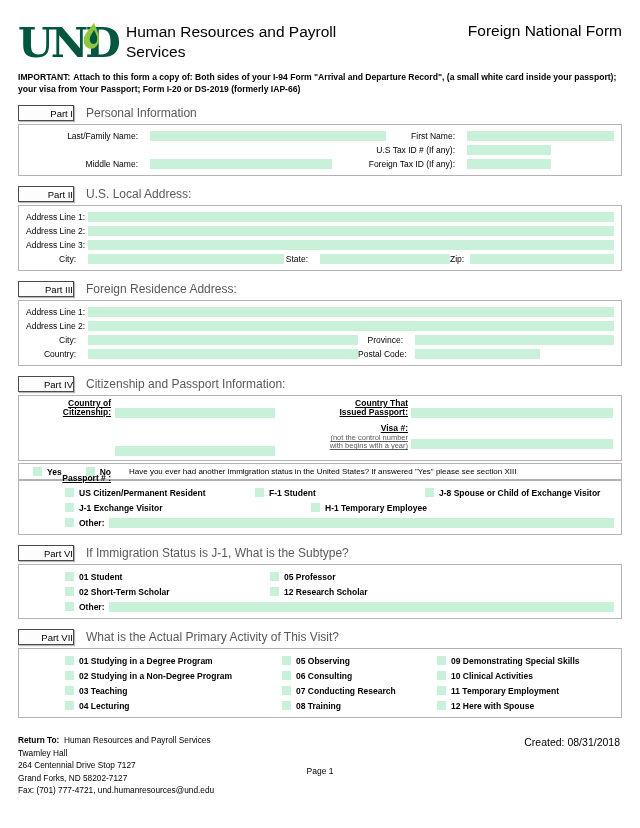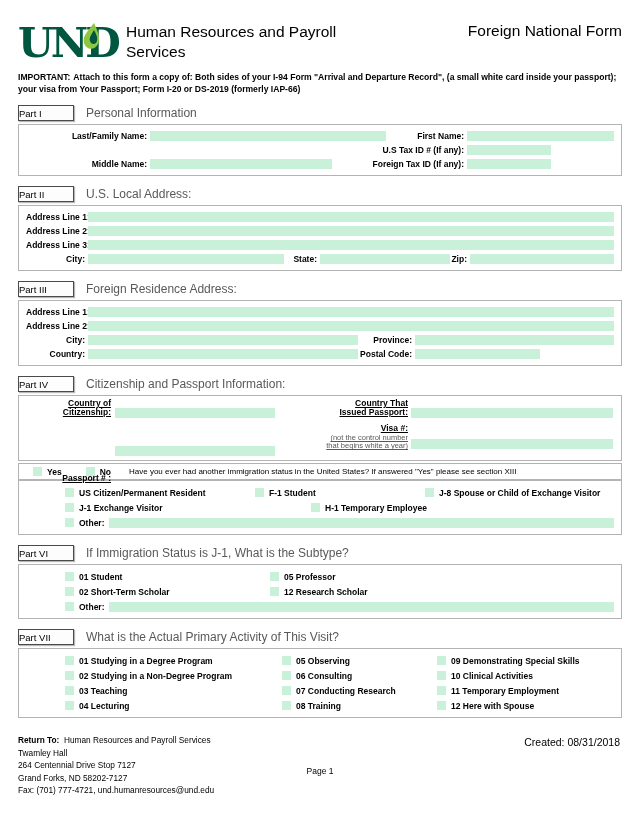--- a/index.html
+++ b/index.html
@@ -13,28 +13,28 @@
   .header { display:flex; align-items:flex-start; }
   .logo { width:102px; height:46px; flex:none; }
   .hr-title { font-size:15.5px; width:222px; line-height:1.3; margin-left:6px; margin-top:2px; }
   .form-name { margin-left:auto; font-size:15.5px; margin-top:2px; white-space:nowrap; }
   
   .important { font-size:8.6px; font-weight:bold; line-height:1.35; margin-top:6px; }
   .important .imp-label { margin-right:3px; }
   
   .sec-head { display:flex; align-items:center; margin-top:10px; margin-bottom:3px; }
   .part-box {
-    border:1.5px solid #4a4a4a; background:#fdfdfd; width:56px; text-align:left;
+    border:1.5px solid #4a4a4a; background:#fdfdfd; width:56px; text-align:right;
     font-size:9.5px; padding:1.5px 0; box-shadow:1px 1px 1px rgba(0,0,0,.28);
   }
   .sec-title { color:#595959; font-size:12px; margin-left:12px; }
   
   .sec-box { border:1px solid #b3b3b3; padding:4px 7px; }
   .row { display:flex; align-items:center; height:14px; }
-  .lbl { font-size:8.5px; font-weight:bold; text-align:right; padding-right:3px; white-space:nowrap; }
+  .lbl { font-size:8.5px; font-weight:normal; text-align:right; padding-right:12px; white-space:nowrap; }
   .fld { background:#c9f0d8; height:10px; border:0; outline:0; padding:0 2px; font:9px "Liberation Sans",sans-serif; border-radius:0; }
   .sp { flex:1; }
   .grow { flex:1; }
   .w62{width:62px;} .w124{width:124px;} .w236{width:236px;} .w147{width:147px;}
   .w182{width:182px;} .w84{width:84px;} .w63{width:63px; flex:none;}
   .w196{width:196px;} .w36{width:36px;} .w130{width:130px;} .w20{width:20px;}
   .w270{width:270px;} .w57{width:57px;} .w125{width:125px;} .w64{width:64px; flex:none;}
   
   .p4 { position:relative; height:66px; padding:0; }
   .abs { position:absolute; font-size:8.5px; font-weight:bold; white-space:nowrap; }
@@ -169,21 +169,21 @@
     <div class="abs r" style="left:7px; top:2px; width:85px;">Country of</div>
     <div class="abs r" style="left:7px; top:11px; width:85px;">Citizenship:</div>
     <input class="fld abs" style="left: 96px; top: 12px; width: 160px;">
 
     <div class="abs r" style="right:213px; top:2px; width:110px;">Country That</div>
     <div class="abs r" style="right:213px; top:11px; width:110px;">Issued Passport:</div>
     <input class="fld abs" style="right: 8px; top: 12px; width: 202px;">
 
     <div class="abs r" style="right:213px; top:27px; width:110px;">Visa #:</div>
     <div class="abs r note" style="right:213px; top:37px; width:150px;">(not the control number</div>
-    <div class="abs r note" style="right:213px; top:45px; width:150px;">that begins white a year)</div>
+    <div class="abs r note" style="right:213px; top:45px; width:150px;">with begins with a year)</div>
     <input class="fld abs" style="right: 8px; top: 43px; width: 202px;">
 
     <div class="abs r" style="left:7px; top:64px; width:85px;margin-top:13px;">Passport # :</div>
     <input class="fld abs" style="left: 96px; top: 50px; width: 160px;">
   </div>
   <div class="q-box">
     <span class="cb"></span>
     <span class="q-lbl">Yes</span>
     <span class="cb" style="margin-left:20px;"></span>
     <span class="q-lbl">No</span>

